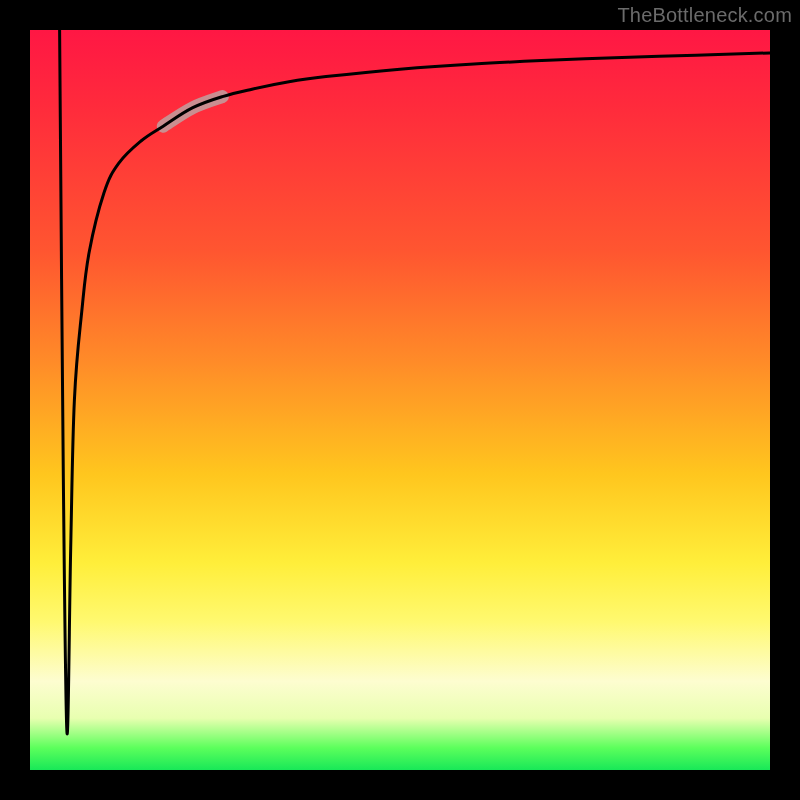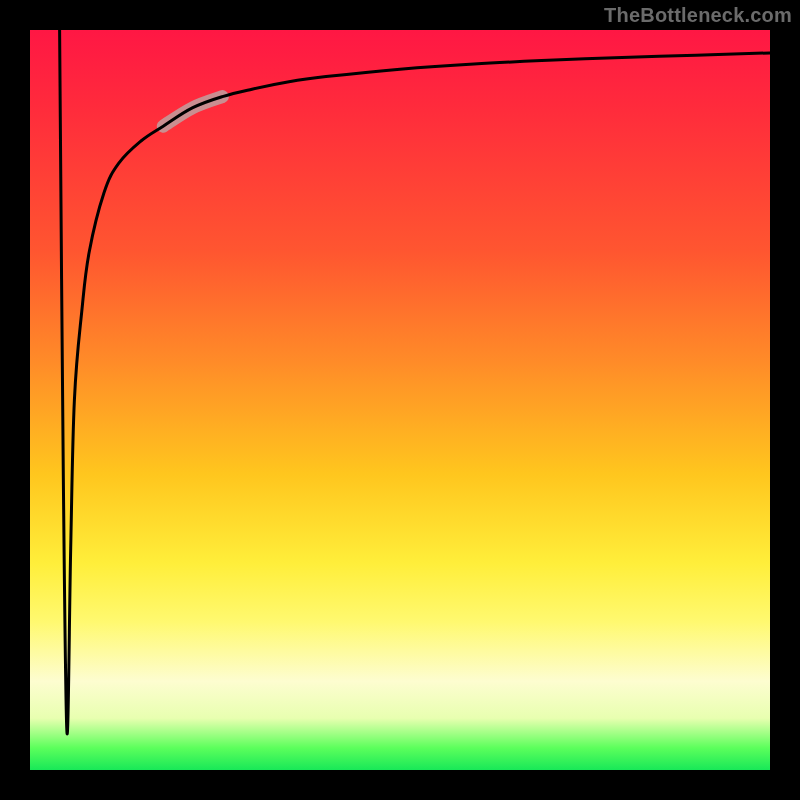--- a/index.html
+++ b/index.html
@@ -38,21 +38,21 @@
       #5cff5c 97%,
       #18e858 100%
     );
   }
   .watermark {
     position: absolute;
     top: 4px;
     right: 8px;
     color: #6b6b6b;
     font-size: 20px;
-    font-weight: 700;
+    font-weight: 400;
     letter-spacing: 0.2px;
     user-select: none;
   }
   svg.curve {
     position: absolute;
     left: 0;
     top: 0;
     width: 740px;
     height: 740px;
     overflow: visible;

